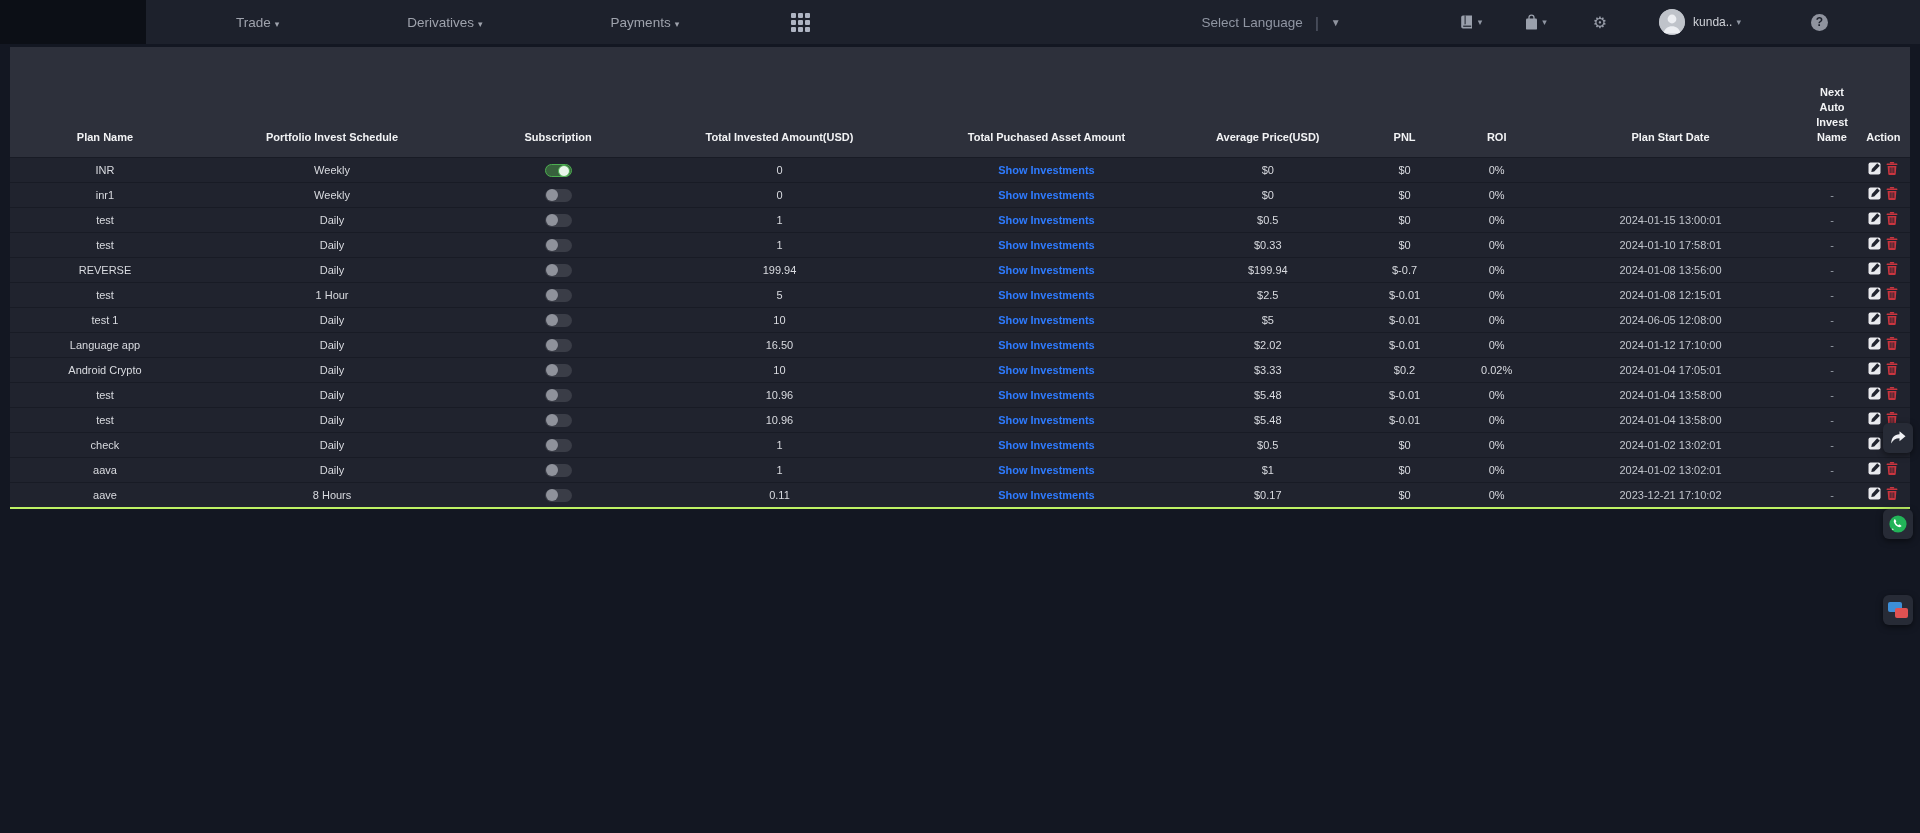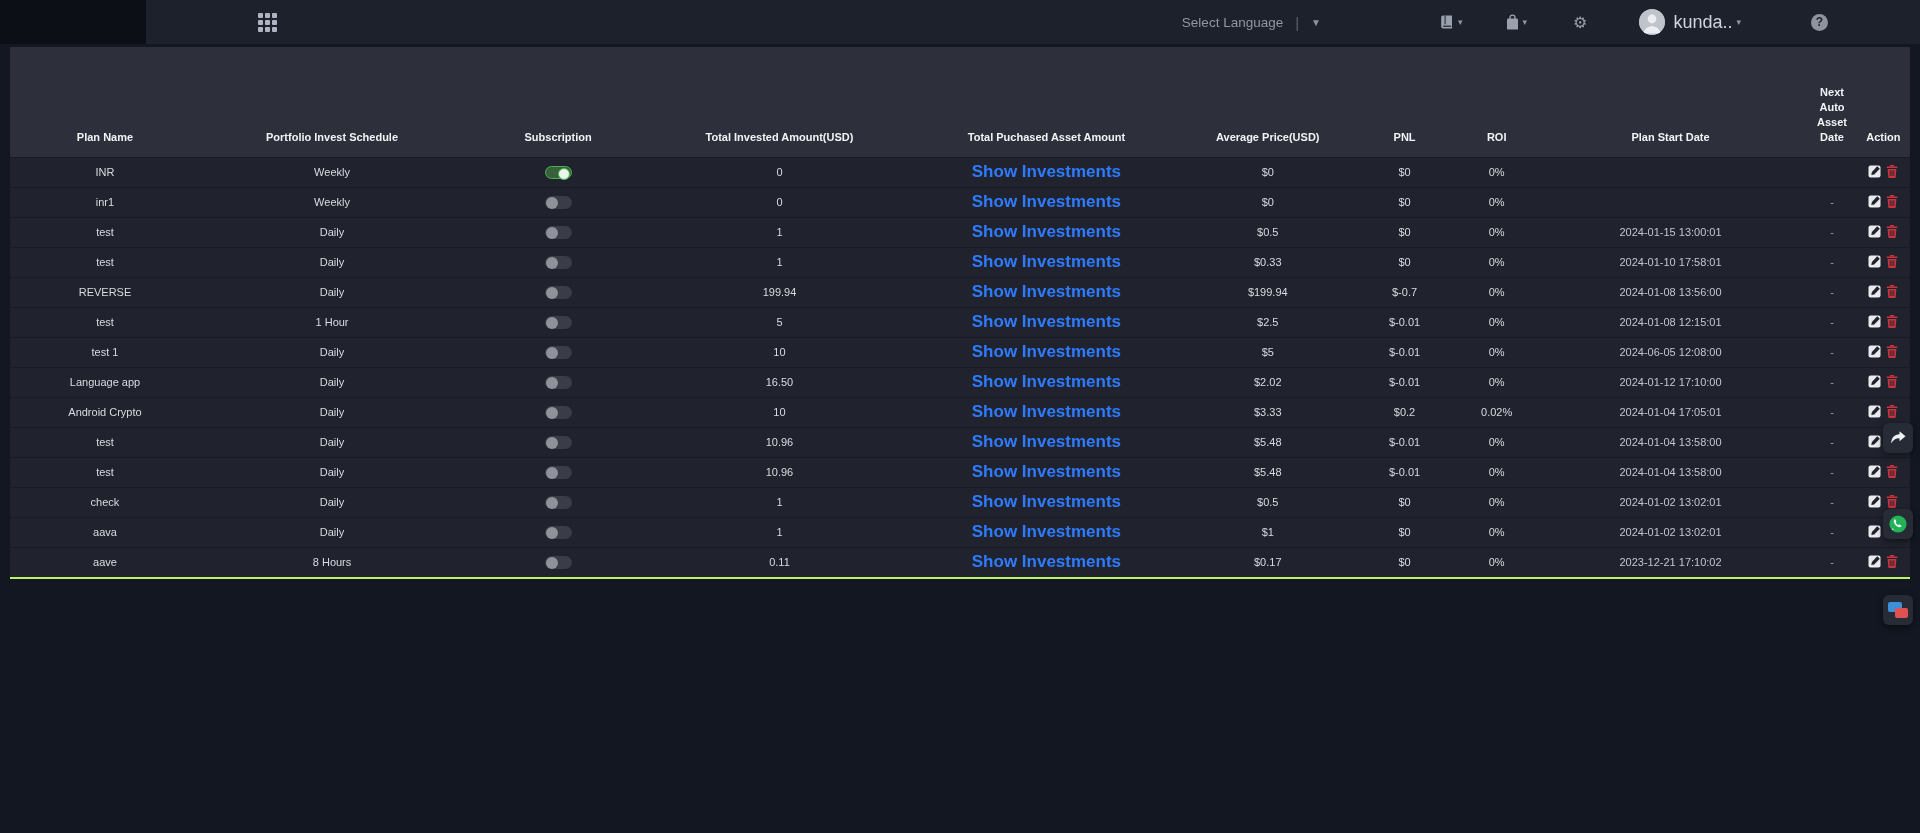--- a/index.html
+++ b/index.html
@@ -31,21 +31,21 @@
   .icon-btn { display:flex; align-items:center; cursor:pointer; color:#9aa0ac; }
   .icon-btn .caret { font-size:9px; margin-left:3px; color:#9096a3; }
   .book-ic { margin-left:118px; }
   .bag-ic  { margin-left:42px; }
   .gear-ic { margin-left:46px; font-size:16px; color:#979ca8; cursor:pointer; }
   .user { display:flex; align-items:center; margin-left:52px; cursor:pointer; }
   .avatar {
     width:26px; height:26px; border-radius:50%; background:#b5b9c1;
     display:flex; align-items:flex-end; justify-content:center; overflow:hidden;
   }
-  .user-name { color:#d0d3d9; font-size:18px; margin-left:8px; }
+  .user-name { color:#d0d3d9; font-size:12px; margin-left:8px; }
   .user .caret { font-size:9px; margin-left:4px; color:#9096a3; }
   .help {
     margin-left:70px; width:17px; height:17px; border-radius:50%;
     background:#8f939e; color:#1d212c; font-size:12px; font-weight:bold;
     display:flex; align-items:center; justify-content:center; cursor:pointer;
   }
   
   .table-wrap { margin:3px 10px 0 10px; }
   table { width:100%; border-collapse:collapse; table-layout:fixed; }
   thead th {
@@ -56,21 +56,21 @@
     background:#20232e; color:#d9dbe0; font-size:11px; text-align:center;
     padding:4px 3px 5px 3px; border-top:1px solid #181b25; height:22px;
     white-space:nowrap; overflow:hidden;
   }
   tbody tr:last-child td { border-bottom:2px solid #bef264; }
   td.date { color:#c2c6cd; }
   td.next { color:#9aa0ab; }
   .c-plan{width:10%} .c-sched{width:13.9%} .c-sub{width:9.9%} .c-inv{width:13.4%}
   .c-pur{width:14.7%} .c-avg{width:8.6%} .c-pnl{width:5.8%} .c-roi{width:3.9%}
   .c-start{width:14.4%} .c-next{width:2.6%} .c-act{width:2.8%}
-  .show-link { color:#2e7bff; font-weight:bold; cursor:pointer; font-size:17px; }
+  .show-link { color:#2e7bff; font-weight:bold; cursor:pointer; font-size:11px; }
   
   .switch {
     display:inline-block; width:27px; height:13px; border-radius:7px; position:relative;
     cursor:pointer; vertical-align:middle;
   }
   .switch .knob { position:absolute; top:0.5px; width:12px; height:12px; border-radius:50%; }
   .switch.on  { background:#37613c; border:1px solid #4caf50; }
   .switch.on .knob { right:1px; background:#e9f6ea; border:1px solid #4caf50; }
   .switch.off { background:#3a3d47; }
   .switch.off .knob { left:1px; background:#8f929b; }
@@ -89,20 +89,31 @@
   .chat-wrap { position:relative; width:20px; height:16px; }
   .chat-wrap .b1 { position:absolute; left:0; top:0; width:14px; height:10px; border-radius:2px; background:#3d8fd8; }
   .chat-wrap .b2 { position:absolute; right:0; bottom:0; width:13px; height:10px; border-radius:2px; background:#e05252; }
 </style>
 </head>
 <body>
 
 <header class="navbar">
   <div class="logo-block"></div>
 
+  <nav class="menus">
+    <span class="menu-item">
+      <span>Trade</span><span class="caret">▾</span>
+    </span>
+    <span class="menu-item">
+      <span>Derivatives</span><span class="caret">▾</span>
+    </span>
+    <span class="menu-item">
+      <span>Payments</span><span class="caret">▾</span>
+    </span>
+  </nav>
 
   <span class="grid-btn">
     <i></i>
       <i></i>
       <i></i>
       <i></i>
       <i></i>
       <i></i>
       <i></i>
       <i></i>
@@ -172,21 +183,21 @@
       <tr>
         <th>Plan Name</th>
         <th>Portfolio Invest Schedule</th>
         <th>Subscription</th>
         <th>Total Invested Amount(USD)</th>
         <th>Total Puchased Asset Amount</th>
         <th>Average Price(USD)</th>
         <th>PNL</th>
         <th>ROI</th>
         <th>Plan Start Date</th>
-        <th>Next Auto Asset Date</th>
+        <th>Next Auto Invest Name</th>
         <th>Action</th>
       </tr>
     </thead>
     <tbody id="rows-body">
   <tr>
     <td>INR</td>
     <td>Weekly</td>
     <td>
       <span class="switch on"><span class="knob"></span></span>
     </td>

